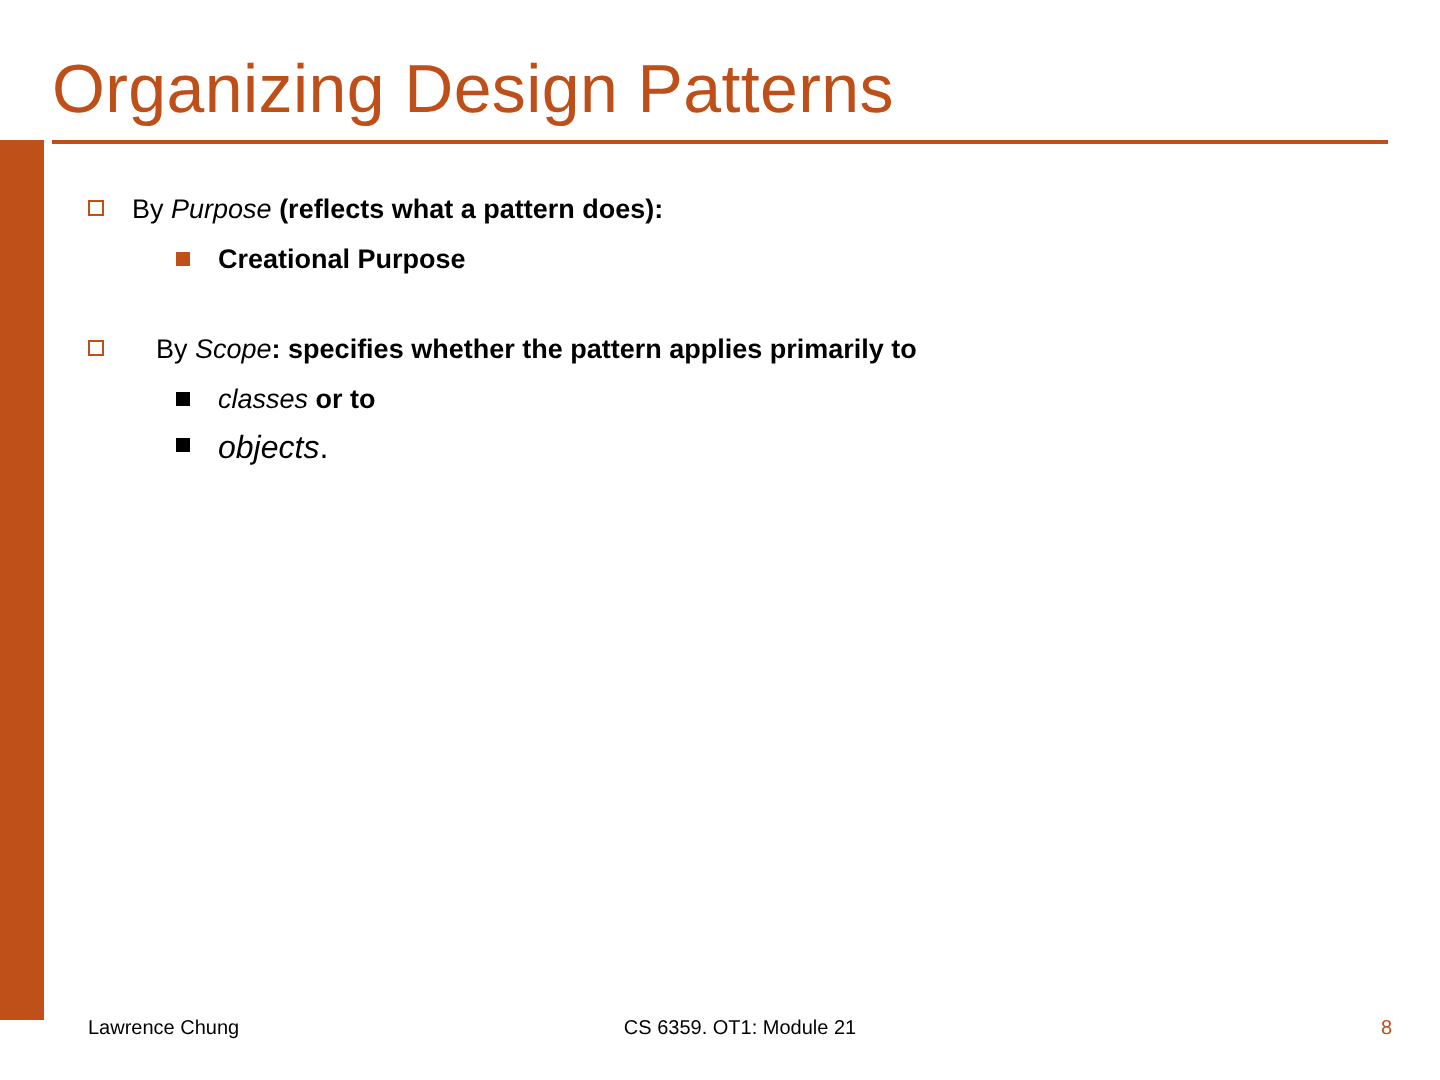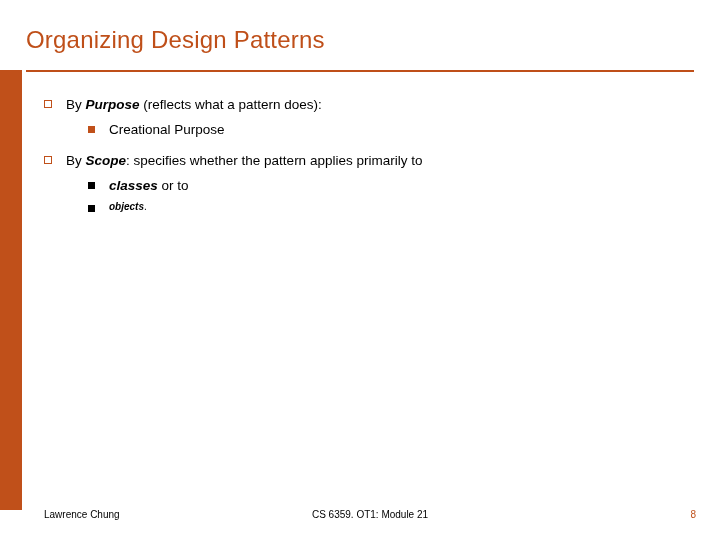--- a/index.html
+++ b/index.html
@@ -16,21 +16,21 @@
     left: 0;
     top: 70px;
     width: 22px;
     height: 440px;
     background: #c0501a;
   }
   .slide-title {
     position: absolute;
     left: 26px;
     top: 26px;
-    font-size: 24px;
+    font-size: 34px;
     font-weight: normal;
     color: #bf4f19;
     letter-spacing: 0.2px;
   }
   .title-rule {
     position: absolute;
     left: 26px;
     top: 70px;
     width: 668px;
     height: 2px;
@@ -44,21 +44,22 @@
     font-size: 13.5px;
     color: #000;
     line-height: 1.4;
   }
   .top-item {
     display: flex;
     align-items: flex-start;
     margin-bottom: 6px;
   }
   .top-item.section-gap {
-    margin-top: 12px;
+    margin-top: 26px;
+    gap: 12px;
   }
   .bullet-square-open {
     width: 8px;
     height: 8px;
     border: 1.2px solid #c0501a;
     margin-top: 4px;
     margin-right: 14px;
     flex: 0 0 auto;
   }
   .sub-list {
@@ -79,23 +80,23 @@
   }
   .bullet-square-black {
     width: 7px;
     height: 7px;
     background: #000;
     margin-top: 5px;
     margin-right: 14px;
     flex: 0 0 auto;
   }
   .label-run { display: inline; }
-  .bold-it { font-weight: bold; font-style: italic; }
-  .bold { font-weight: normal; }
-  .sub-item.big { font-size: 10px; margin-top: 4px; }
+  .bold-it { font-weight: normal; font-style: italic; }
+  .bold { font-weight: bold; }
+  .sub-item.big { font-size: 16px; margin-top: 4px; }
   .footer {
     position: absolute;
     bottom: 20px;
     left: 44px;
     right: 24px;
     font-size: 10px;
     color: #000;
     display: flex;
     justify-content: space-between;
     align-items: flex-start;

